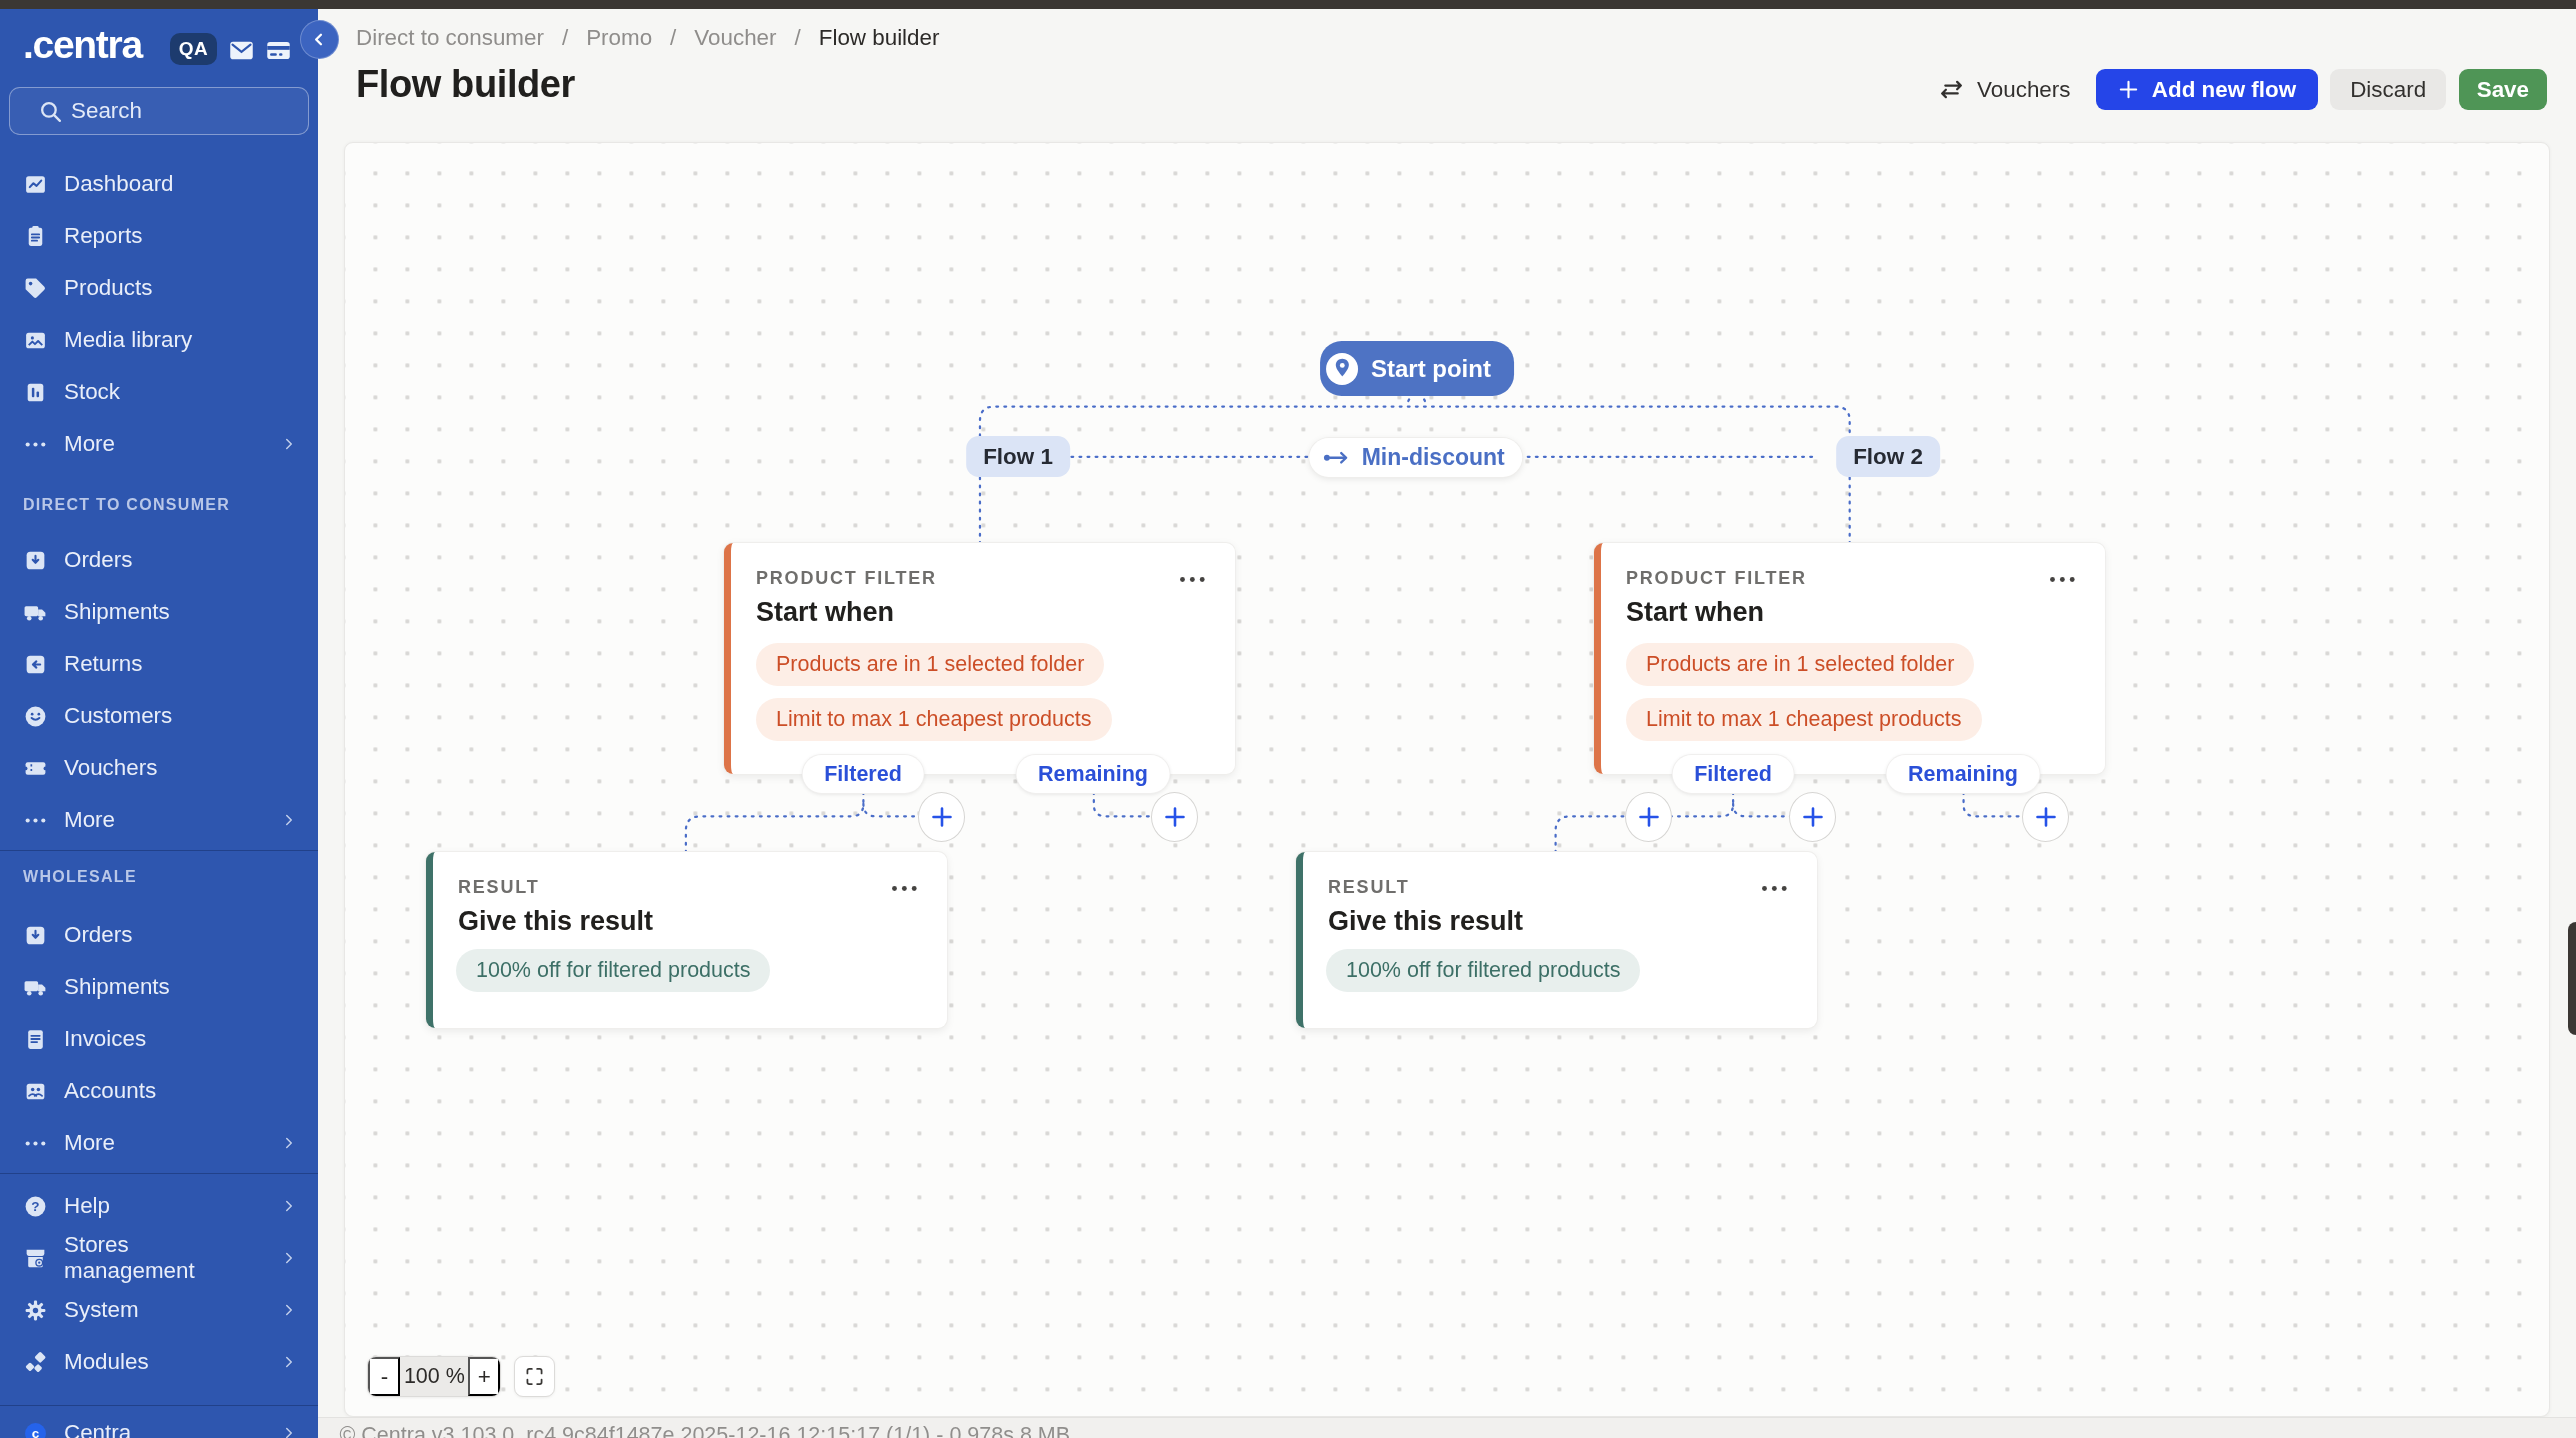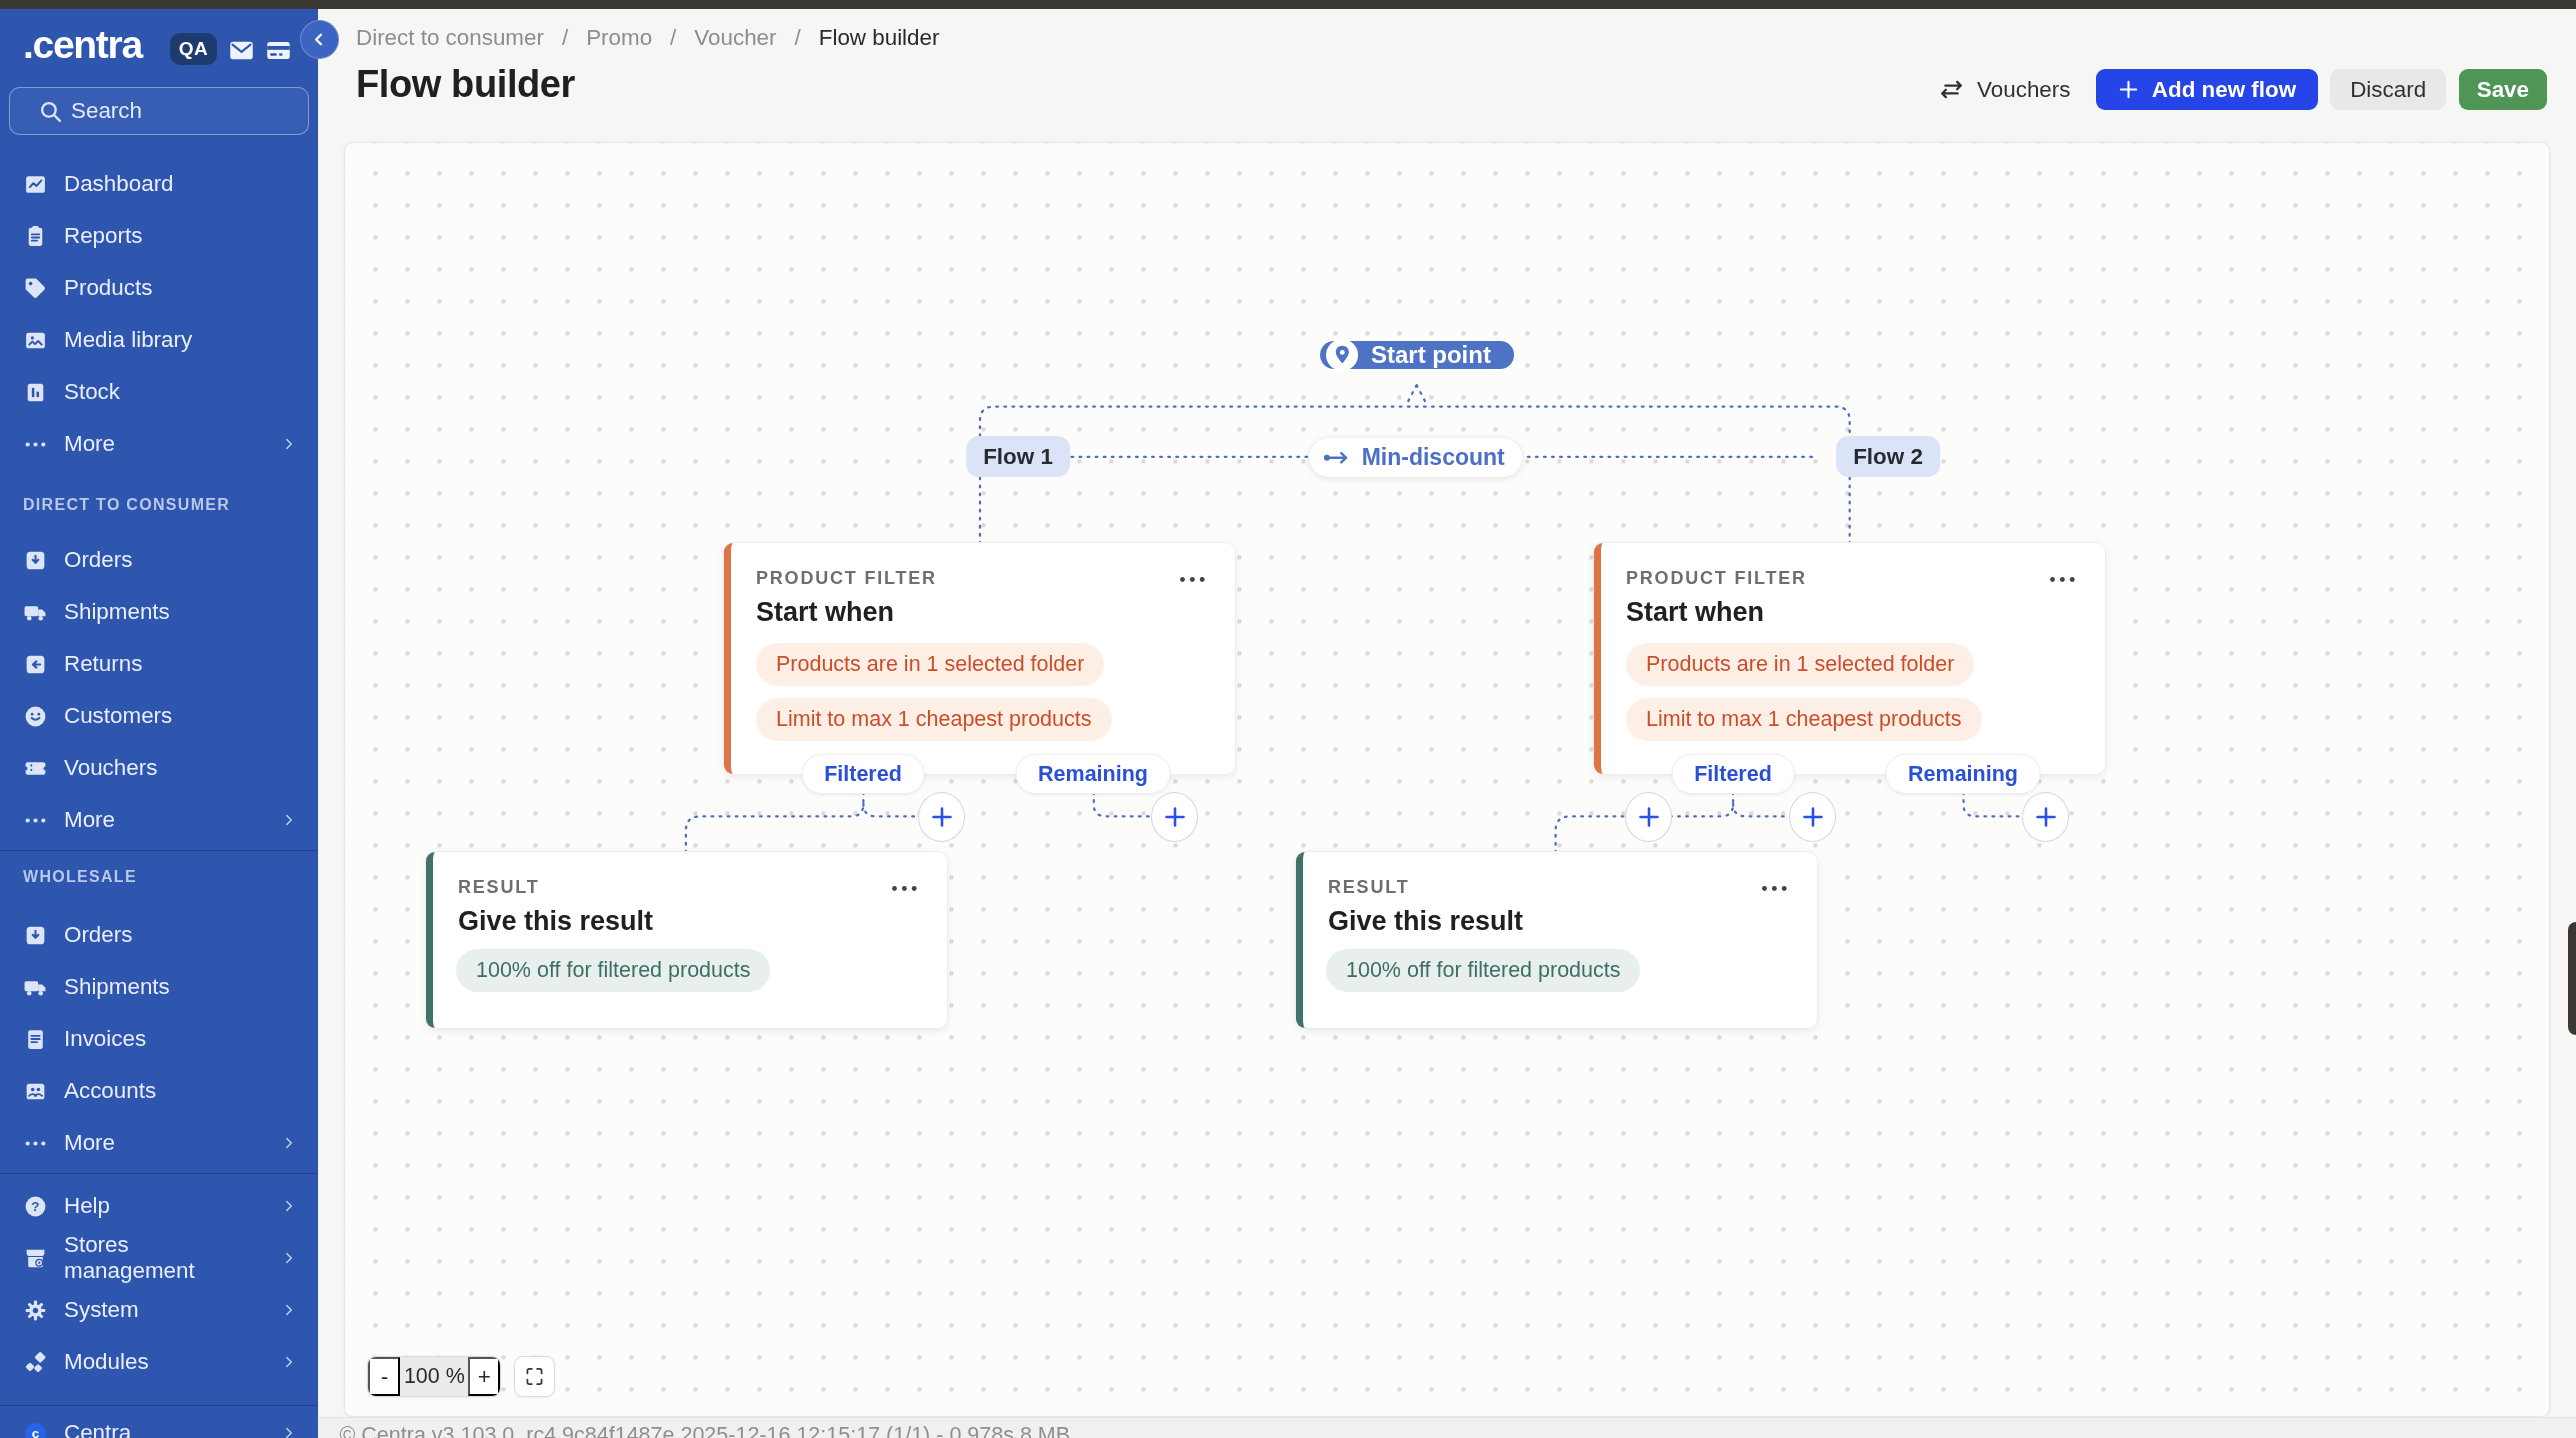--- a/index.html
+++ b/index.html
@@ -43,21 +43,21 @@
   .btn-discard { background:#e9e8e6; color:#32302e; padding:0 20px; font-weight:500; }
   .btn-save { background:#4f9556; color:#fff; padding:0 18px; font-weight:600; }
 
   
   .canvas { position:absolute; left:344px; top:142px; width:2206px; height:1275px; background:#fcfcfb;
     border:0.9px solid #e8e7e5; border-radius:9px; box-shadow:0 0.9px 3.6px rgba(0,0,0,0.05);
     background-image:radial-gradient(circle, #d9d8d6 2px, transparent 2.4px);
     background-size:32px 32px; background-position:14.4px 14.4px; overflow:hidden; }
   .connectors { position:absolute; left:0; top:0; width:2206px; height:1275px; pointer-events:none; }
 
-  .start-pill { position:absolute; left:1072px; top:198px; transform:translateX(-50%); height:28px; background:#4e73c4; border-radius:21.5px; color:#fff; font-size:24px; font-weight:700; display:flex; align-items:center; gap:12.6px; padding:0 23px 0 6.3px; cursor:pointer; }
+  .start-pill { position:absolute; left:1072px; top:198px; transform:translateX(-50%); height:55px; background:#4e73c4; border-radius:21.5px; color:#fff; font-size:24px; font-weight:700; display:flex; align-items:center; gap:12.6px; padding:0 23px 0 6.3px; cursor:pointer; }
   .pin-disc { width:32px; height:32px; border-radius:50%; background:#fff; display:flex; align-items:center; justify-content:center; }
 
   .flow-chip { position:absolute; top:293px; transform:translateX(-50%); height:41px; padding:0 17px; background:#dbe4f6; border-radius:12.6px; color:#262a33; font-size:22.4px; font-weight:600; display:flex; align-items:center; cursor:pointer;margin-left:38px; }
   .flow-1 { left:635px; } .flow-2 { left:1505px; }
 
   .link-pill { position:absolute; left:1071px; top:295px; transform:translateX(-50%); height:39px; background:#fff; border-radius:20px; box-shadow:0 0 0 0.9px #efeeec, 0 1.8px 7.2px rgba(0,0,0,0.10); color:#4a6fc4; font-size:23px; font-weight:600; display:flex; align-items:center; gap:10.8px; padding:0 18px 0 12.6px; cursor:pointer; }
 
   .node-card { position:absolute; background:#fff; border-radius:9px; box-shadow:0 0 0 0.9px #efeeec, 0 2.7px 9px rgba(0,0,0,0.08); cursor:pointer; }
   .pf-card { width:511px; height:231px; top:400px; border-left:7.2px solid #dd7448; }
   .pf-1 { left:379px; } .pf-2 { left:1249px; }

